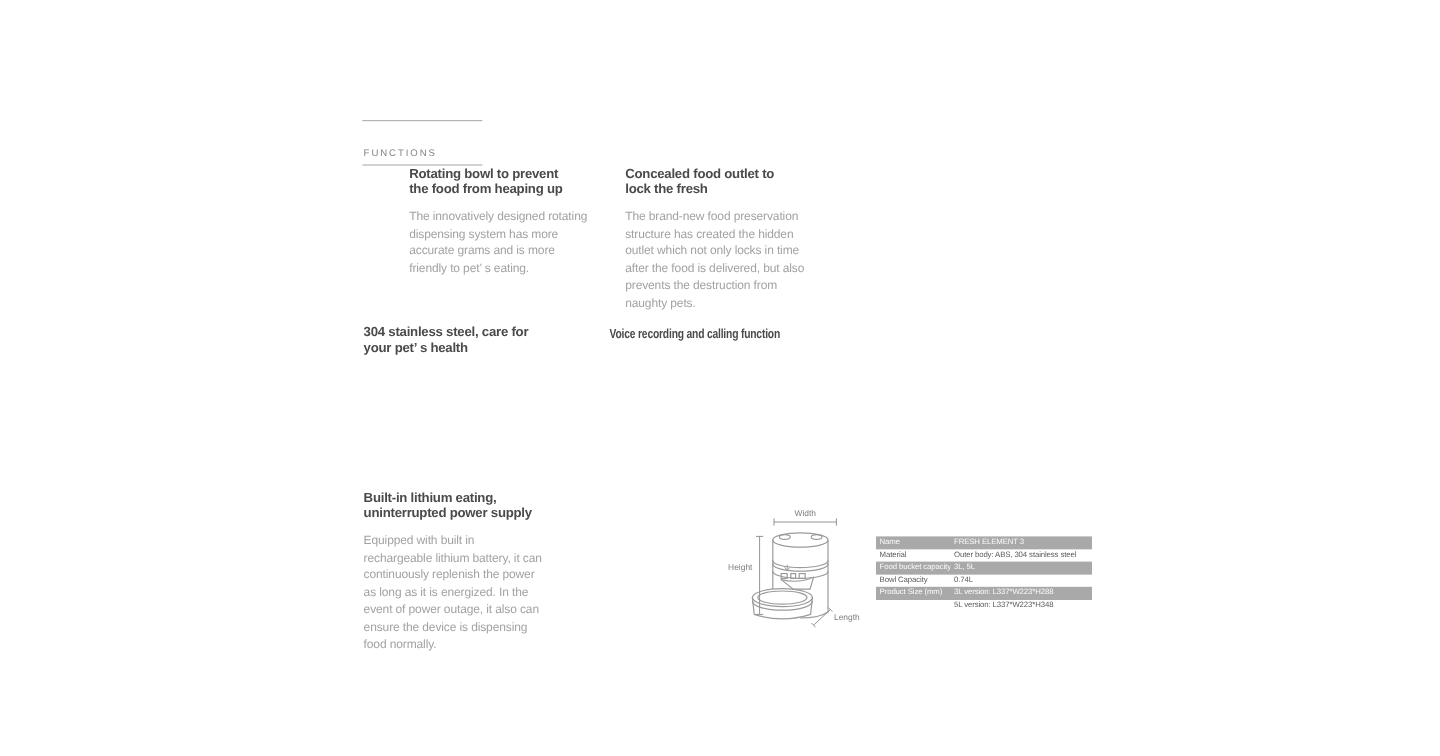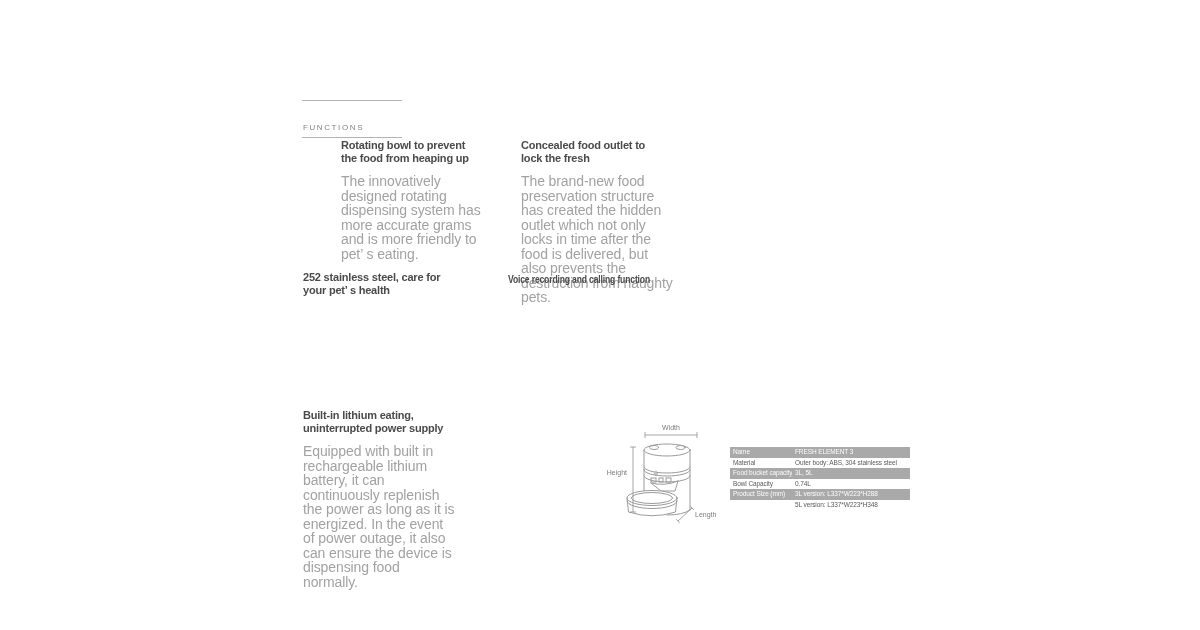--- a/index.html
+++ b/index.html
@@ -30,21 +30,21 @@
     margin: 0 0 9px 0;
     font-size: 11px;
     font-weight: bold;
     letter-spacing: -0.2px;
     line-height: 13px;
     color: #4a4a4a;
     white-space: pre-line;
   }
   .feature-body {
     margin: 0;
-    font-size: 14px;
+    font-size: 10px;
     letter-spacing: -0.1px;
     line-height: 14.5px;
     color: #a2a2a2;
   }
   .pos-l1 { left: 303px; top: 139px; margin-left: 38px; }
   .pos-l2 { left: 303px; top: 271px; }
   .pos-l3 { left: 303px; top: 409px; }
   .pos-r1 { left: 508px; top: 139px; margin-left: 13px; }
   .pos-r2 { left: 508px; top: 273px; }
   .feature.condensed .feature-title {
@@ -82,21 +82,21 @@
 
   <div class="functions-header">FUNCTIONS</div>
 
   <article class="feature pos-l1">
     <h3 class="feature-title">Rotating bowl to prevent
 the food from heaping up</h3>
     <p class="feature-body">The innovatively designed rotating dispensing system has more accurate grams and is more friendly to pet’ s eating.</p>
   </article>
 
   <article class="feature pos-l2">
-    <h3 class="feature-title">252 stainless steel, care for
+    <h3 class="feature-title">304 stainless steel, care for
 your pet’ s health</h3>
   </article>
 
   <article class="feature pos-l3">
     <h3 class="feature-title">Built-in lithium eating,
 uninterrupted power supply</h3>
     <p class="feature-body">Equipped with built in rechargeable lithium battery, it can continuously replenish the power as long as it is energized. In the event of power outage, it also can ensure the device is dispensing food normally.</p>
   </article>
 
   <article class="feature pos-r1">

